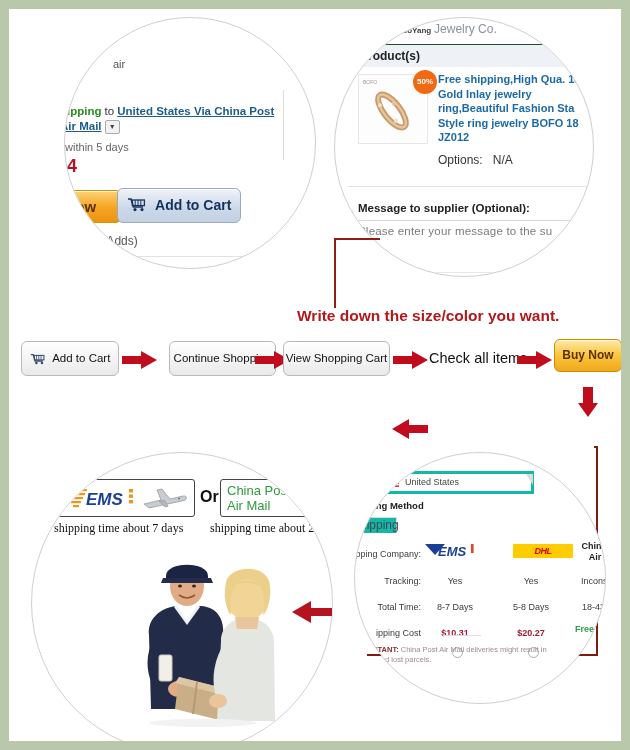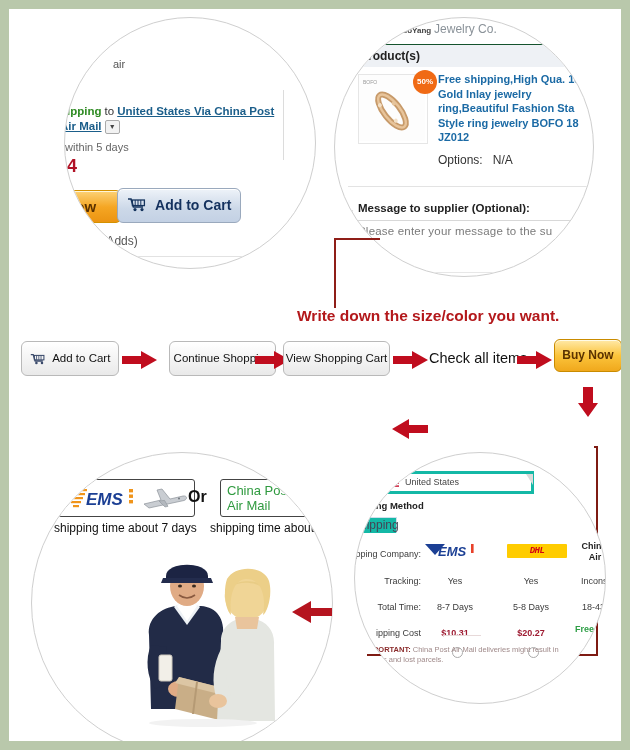--- a/index.html
+++ b/index.html
@@ -105,22 +105,22 @@
   #bracket-ship-table{position:absolute;left:358px;top:437px;width:229px;height:208px;
      border:2px solid #7e1b13;border-top:none;border-left:none;}
   #bracket-top-seg{position:absolute;left:585px;top:437px;width:2px;height:2px;background:#7e1b13;}
 
   
   #circle-delivery{left:22px;top:443px;width:300px;height:300px;}
   .dl-inner{position:absolute;left:0;top:0;width:300px;height:300px;}
   .ship-chip{position:absolute;top:26px;height:36px;border:1px solid #444;border-radius:3px;background:#fff;}
   #chip-ems{left:26px;width:135px;}
   #chip-cpam{left:188px;width:135px;}
-  #or-label{position:absolute;left:156px;top:35px;font-size:16px;font-weight:bold;color:#111;}
-  .chip-cap{position:absolute;top:68px;font-size:12px;color:#111;white-space:nowrap;}
+  #or-label{position:absolute;left:168px;top:35px;font-size:16px;font-weight:bold;color:#111;}
+  .chip-cap{position:absolute;top:68px;font-size:12px;color:#111;white-space:nowrap;font-family:Liberation Serif, serif;}
   #cap-ems{left:22px;}
   #cap-cpam{left:178px;}
   .ems-logo{position:absolute;left:6px;top:6px;}
   .cpam-text{position:absolute;left:6px;top:3px;color:#2f9a3f;font-size:13px;line-height:15px;font-weight:normal;}
   .plane{position:absolute;}
   #photo-delivery{position:absolute;left:85px;top:96px;width:165px;height:178px;}
   #arrow-left-photo{position:absolute;left:283px;top:592px;}
 
   
   #circle-ship-table{left:345px;top:443px;width:250px;height:250px;}
@@ -129,30 +129,30 @@
   #country-select .flag{position:absolute;left:4px;top:3px;width:14px;height:10px;}
   #country-select .cname{position:absolute;left:24px;top:3px;font-size:9px;color:#444;}
   #country-select .dd{position:absolute;right:-2px;top:0px;width:0;height:0;
       border-left:7px solid transparent;border-top:11px solid #dadada;}
   #lbl-ship-method{position:absolute;left:30px;top:55px;font-size:9.5px;font-weight:bold;color:#222;}
   #tab-shipping{position:absolute;left:28px;top:72px;width:44px;height:15px;background:#14b8a6;
       border:1px solid #cfe0ec;border-bottom:none;font-size:12px;color:#445;text-align:center;line-height:15px;}
   .st-row-label{position:absolute;left:4px;width:94px;text-align:right;font-size:9px;color:#3b3b3b;}
   .st-cell{position:absolute;width:64px;text-align:center;font-size:9px;color:#3b3b3b;}
   .st-logo-ems{position:absolute;left:102px;top:97px;width:60px;height:18px;}
-  .st-logo-dhl{position:absolute;left:184px;top:99px;width:60px;height:14px;background:#ffcc00;border-radius:1px;font-family:Liberation Mono, monospace;}
+  .st-logo-dhl{position:absolute;left:190px;top:99px;width:60px;height:14px;background:#ffcc00;border-radius:1px;}
   .st-logo-dhl span{display:block;color:#d40511;font-size:9px;font-weight:bold;font-style:italic;
       text-align:center;line-height:14px;letter-spacing:-.5px;}
   .st-logo-cpam{position:absolute;left:246px;top:96px;width:72px;text-align:center;font-size:9px;
       font-weight:bold;color:#222;line-height:11px;}
   .price{color:#9e1b32;font-weight:bold;}
   .freeship{color:#2e9e46;font-weight:bold;line-height:10px;}
   .radio{position:absolute;width:9px;height:9px;border-radius:50%;border:1px solid #aaa;background:#fff;}
   .radio.on{border-color:#1a6fb5;background:radial-gradient(#1a6fb5 0 40%,#ffffff 41%);}
-  #st-note{position:absolute;left:42px;top:200px;width:215px;font-size:7.5px;color:#a08a8a;line-height:9.5px;}
+  #st-note{position:absolute;left:30px;top:200px;width:215px;font-size:7.5px;color:#a08a8a;line-height:9.5px;}
   #st-note b{color:#8a2b2b;}
   #st-bulb{position:absolute;left:26px;top:199px;width:9px;height:11px;}
   #st-notch{position:absolute;left:120px;top:190px;width:38px;height:9px;
       border-top:1px solid #e7d9d9;}
 </style>
 </head>
 <body>
 
 <div class="frame">
 

